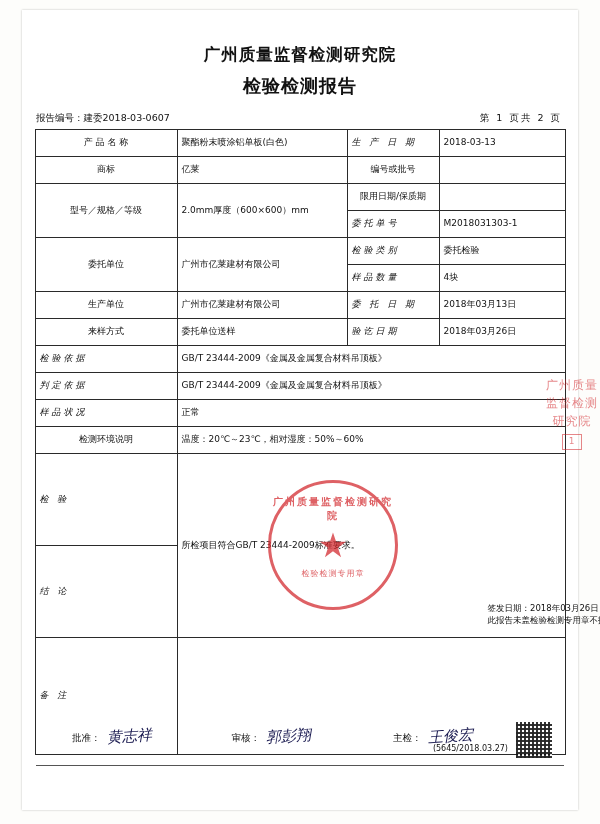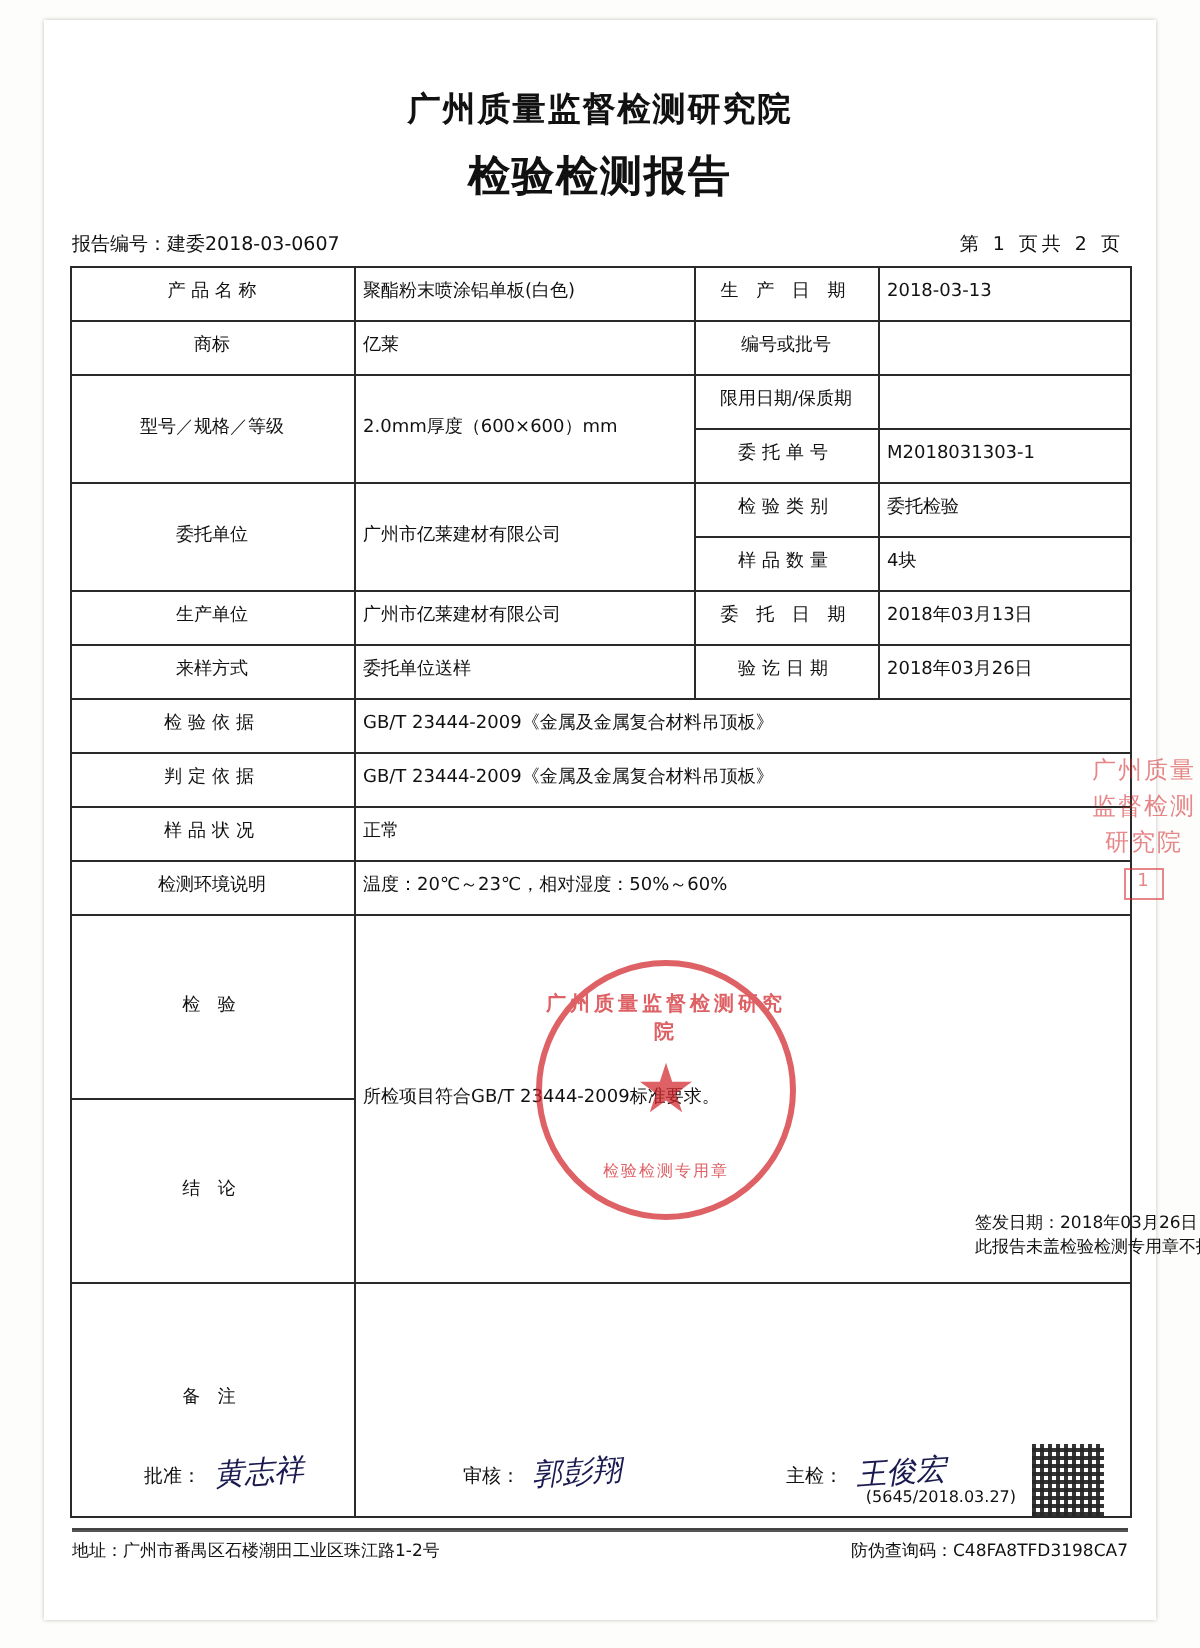--- a/index.html
+++ b/index.html
@@ -31,21 +31,21 @@
     padding-top: 34px;
   }
   .title-line1 {
     font-size: 16.5px;
     font-weight: bold;
     letter-spacing: 1px;
     color: #111;
     font-family: "DejaVu Serif", "Liberation Serif", serif;
   }
   .title-line2 {
-    font-size: 21px;
+    font-size: 18px;
     font-weight: bold;
     letter-spacing: 1px;
     color: #111;
     margin-top: 8px;
     font-family: "DejaVu Serif", "Liberation Serif", serif;
   }
   .meta-row {
     display: flex;
     justify-content: space-between;
     align-items: flex-start;
@@ -70,23 +70,23 @@
     padding: 3px 4px;
     vertical-align: middle;
     height: 20px;
     line-height: 1.3;
   }
   .lbl {
     text-align: center;
     white-space: nowrap;
   }
   .lbl-sp {
-    text-align: center;
     white-space: nowrap;
     letter-spacing: 3px;
+    font-style: italic;
   }
   .val {
     text-align: left;
     padding-left: 6px;
     margin-left: 20px;
   }
   .val-indent {
     text-align: left;
     padding-left: 8px;
   }
@@ -138,21 +138,21 @@
     width: 124px;
     text-align: center;
     color: #d2252a;
     font-size: 10px;
     letter-spacing: 2px;
     font-weight: bold;
   }
   .stamp-main .arc-bottom {
     position: absolute;
     left: 0;
-    bottom: 16px;
+    bottom: 28px;
     width: 124px;
     text-align: center;
     color: #d2252a;
     font-size: 8px;
     letter-spacing: 1px;
   }
   .stamp-side {
     position: absolute;
     left: 545px;
     top: 376px;
@@ -357,26 +357,20 @@
       <div class="sig-item" style="margin-left:64px">
         <span class="sig-label">主检：</span>
         <span class="sig-hand">王俊宏</span>
       </div>
     </div>
 
     <div class="qr"></div>
     <div class="code-line">(5645/2018.03.27)</div>
 
     <div class="hairline"></div>
-    <div class="footer">
-      <div class="footer-inner">
-        <span>地址：广州市番禺区石楼潮田工业区珠江路1-2号</span>
-        <span>防伪查询码：C48FA8TFD3198CA7</span>
-      </div>
-    </div>
 
   </div>
 
   <div class="stamp-main">
     <div class="arc-top">广州质量监督检测研究院</div>
     <div class="star">★</div>
     <div class="arc-bottom">检验检测专用章</div>
   </div>
 
   <div class="stamp-side">

